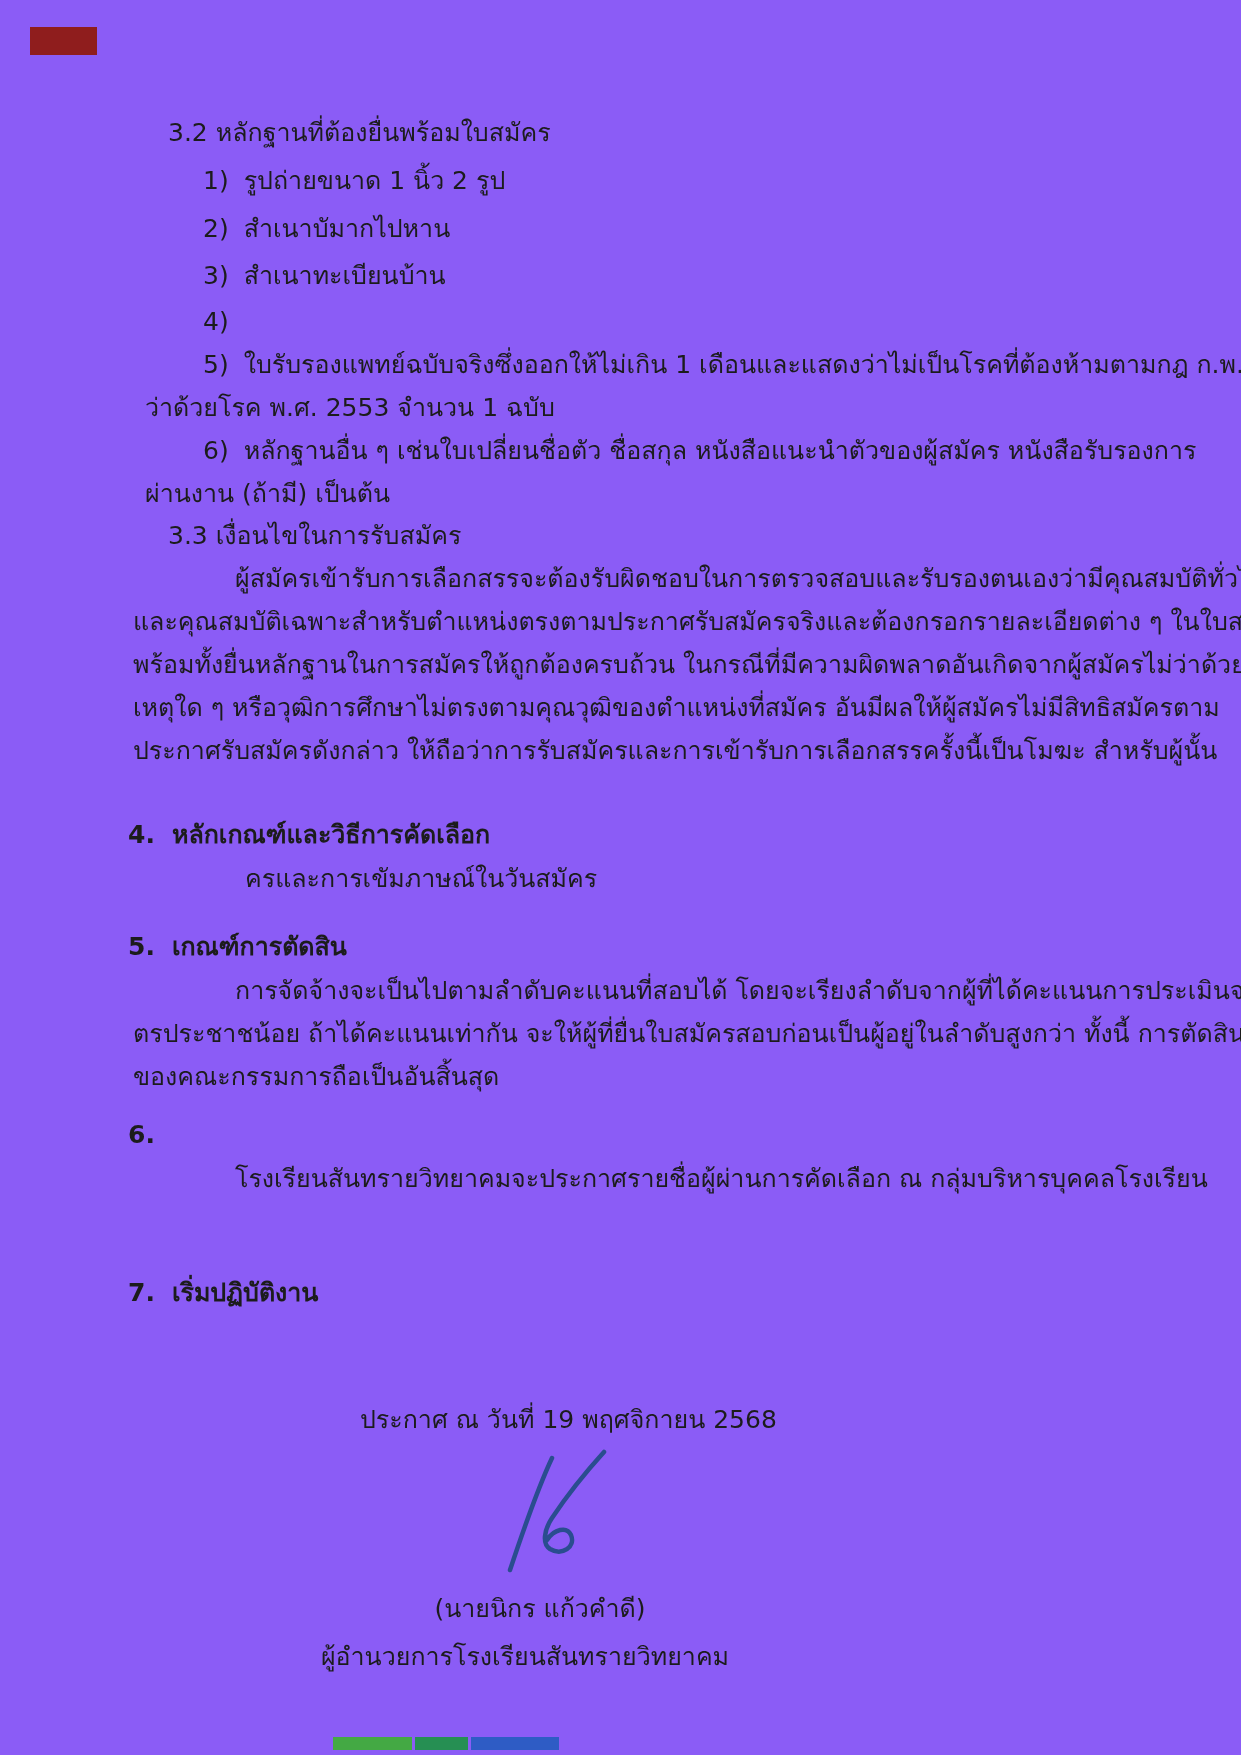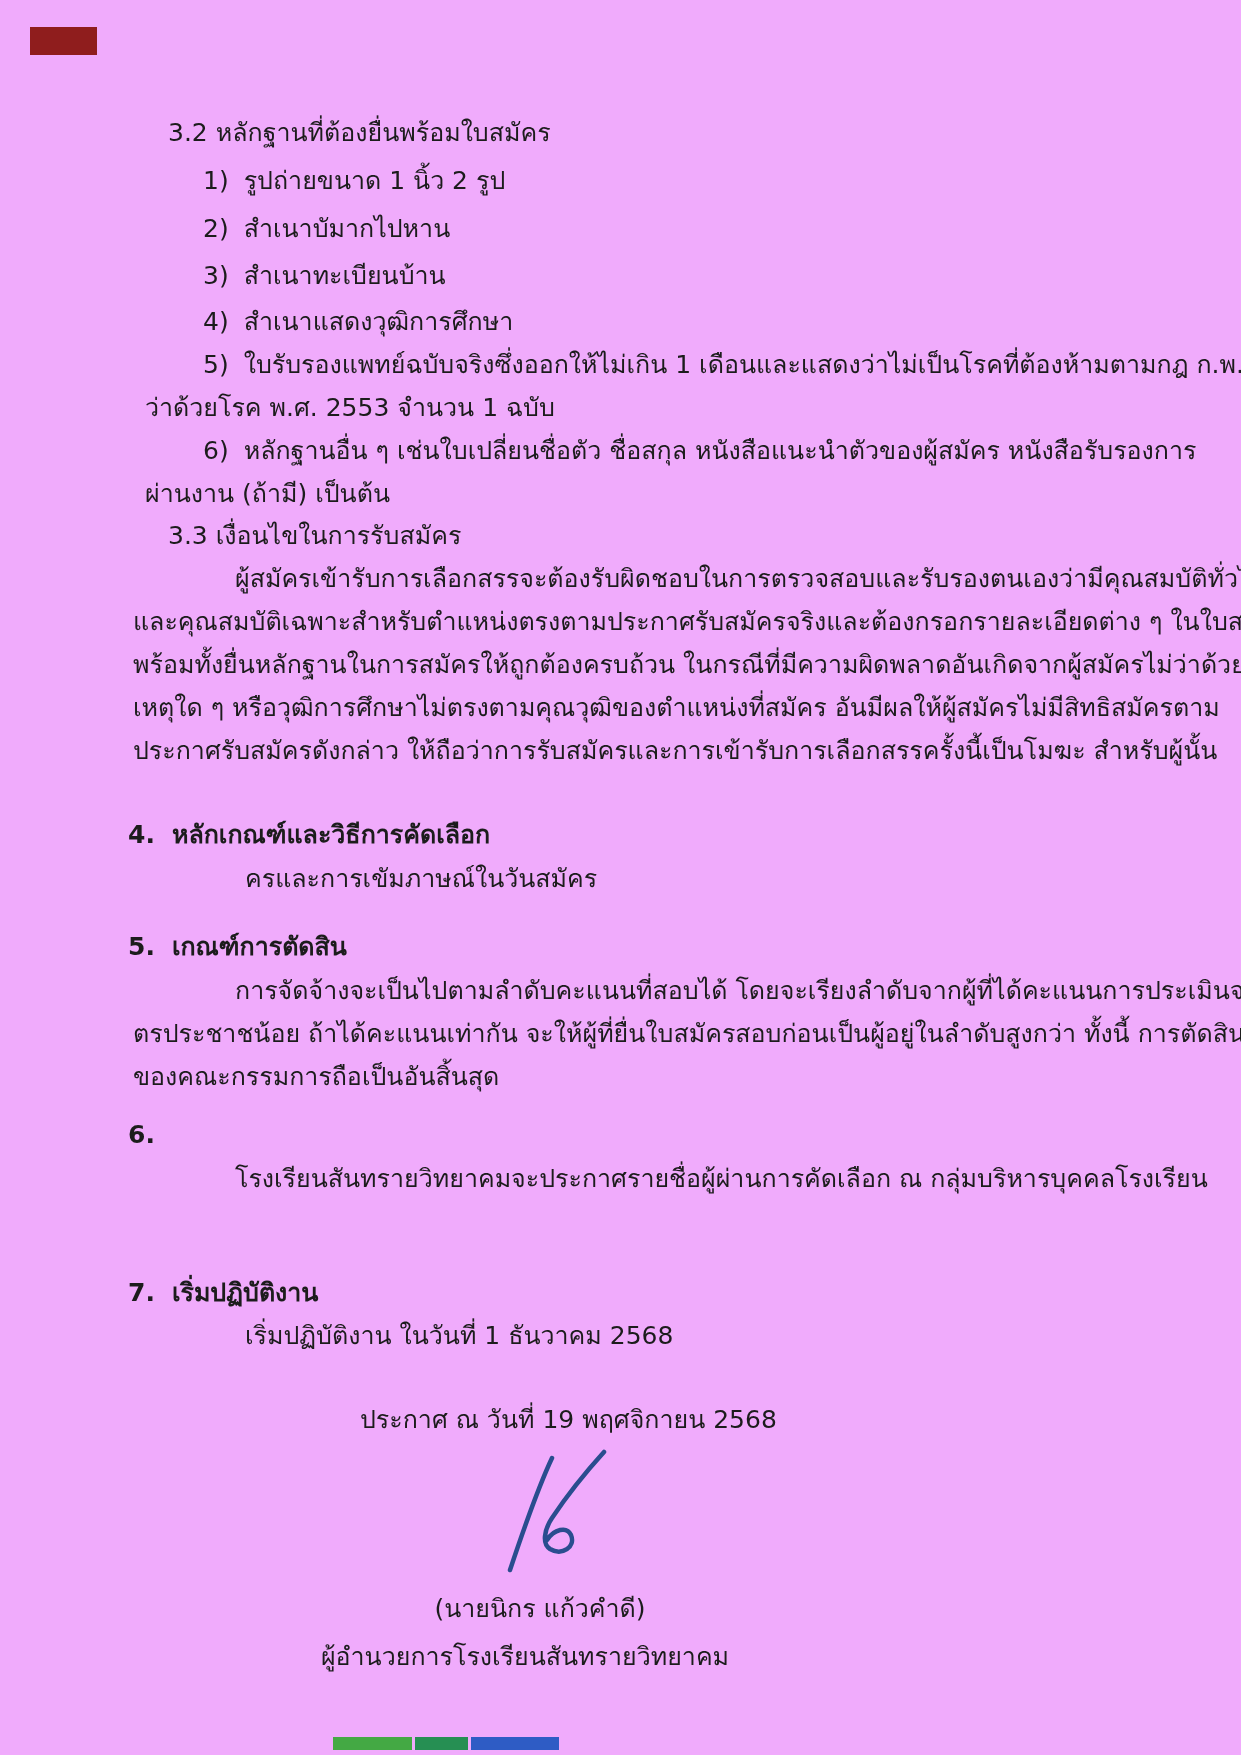--- a/index.html
+++ b/index.html
@@ -1,20 +1,20 @@
 <!DOCTYPE html>
 <html><head>
 <meta charset="utf-8">
 <style>
   html, body { margin: 0; padding: 0; background: #e8e8e8; }
   #page {
     position: relative;
     width: 1241px;
     height: 1755px;
-    background: #f0abfc;
+    background: #8b5cf6;
     overflow: hidden;
     font-family: "DejaVu Sans", "Liberation Sans", sans-serif;
     color: #1c1c1c;
   }
   .ln {
     position: absolute;
     white-space: nowrap;
     font-size: 25px;
     line-height: 34px;
     color: #1c1c1c;
@@ -45,21 +45,20 @@
   <div class="ln row" style="left:203px; top:212px">
     <span>2)</span>
     <span>สำเนาบัมากไปหาน</span>
   </div>
   <div class="ln row" style="left:203px; top:259px">
     <span>3)</span>
     <span>สำเนาทะเบียนบ้าน</span>
   </div>
   <div class="ln row" style="left:203px; top:305px">
     <span>4)</span>
-    <span>สำเนาแสดงวุฒิการศึกษา</span>
   </div>
   <div class="ln row" style="left:203px; top:348px">
     <span>5)</span>
     <span>ใบรับรองแพทย์ฉบับจริงซึ่งออกให้ไม่เกิน 1 เดือนและแสดงว่าไม่เป็นโรคที่ต้องห้ามตามกฎ ก.พ.</span>
   </div>
   <div class="ln" style="left:145px; top:391px">ว่าด้วยโรค พ.ศ. 2553 จำนวน 1 ฉบับ</div>
   <div class="ln row" style="left:203px; top:434px">
     <span>6)</span>
     <span>หลักฐานอื่น ๆ เช่นใบเปลี่ยนชื่อตัว ชื่อสกุล หนังสือแนะนำตัวของผู้สมัคร หนังสือรับรองการ</span>
   </div>
@@ -88,21 +87,20 @@
 
   <div class="ln bold secrow" style="left:128px; top:1118px">
     <span>6.</span>
   </div>
   <div class="ln" style="left:235px; top:1162px">โรงเรียนสันทรายวิทยาคมจะประกาศรายชื่อผู้ผ่านการคัดเลือก ณ กลุ่มบริหารบุคคลโรงเรียน</div>
 
   <div class="ln bold secrow" style="left:128px; top:1276px">
     <span>7.</span>
     <span>เริ่มปฏิบัติงาน</span>
   </div>
-  <div class="ln" style="left:245px; top:1319px">เริ่มปฏิบัติงาน ในวันที่ 1 ธันวาคม 2568</div>
 
   <div class="ln" style="left:360px; top:1403px">ประกาศ ณ วันที่ 19 พฤศจิกายน 2568</div>
 
   <div id="sig-box">
     <svg width="130" height="130" viewBox="0 0 130 130">
       <path d="M 18,122 C 28,92 44,44 60,10" fill="none" stroke="#2a4d8f" stroke-width="4.5" stroke-linecap="round"></path>
       <path d="M 112,4 C 92,26 72,52 60,70 C 52,82 50,96 58,101 C 70,108 84,99 79,87 C 75,78 62,81 55,92" fill="none" stroke="#2a4d8f" stroke-width="4.5" stroke-linecap="round"></path>
     </svg>
   </div>
 

